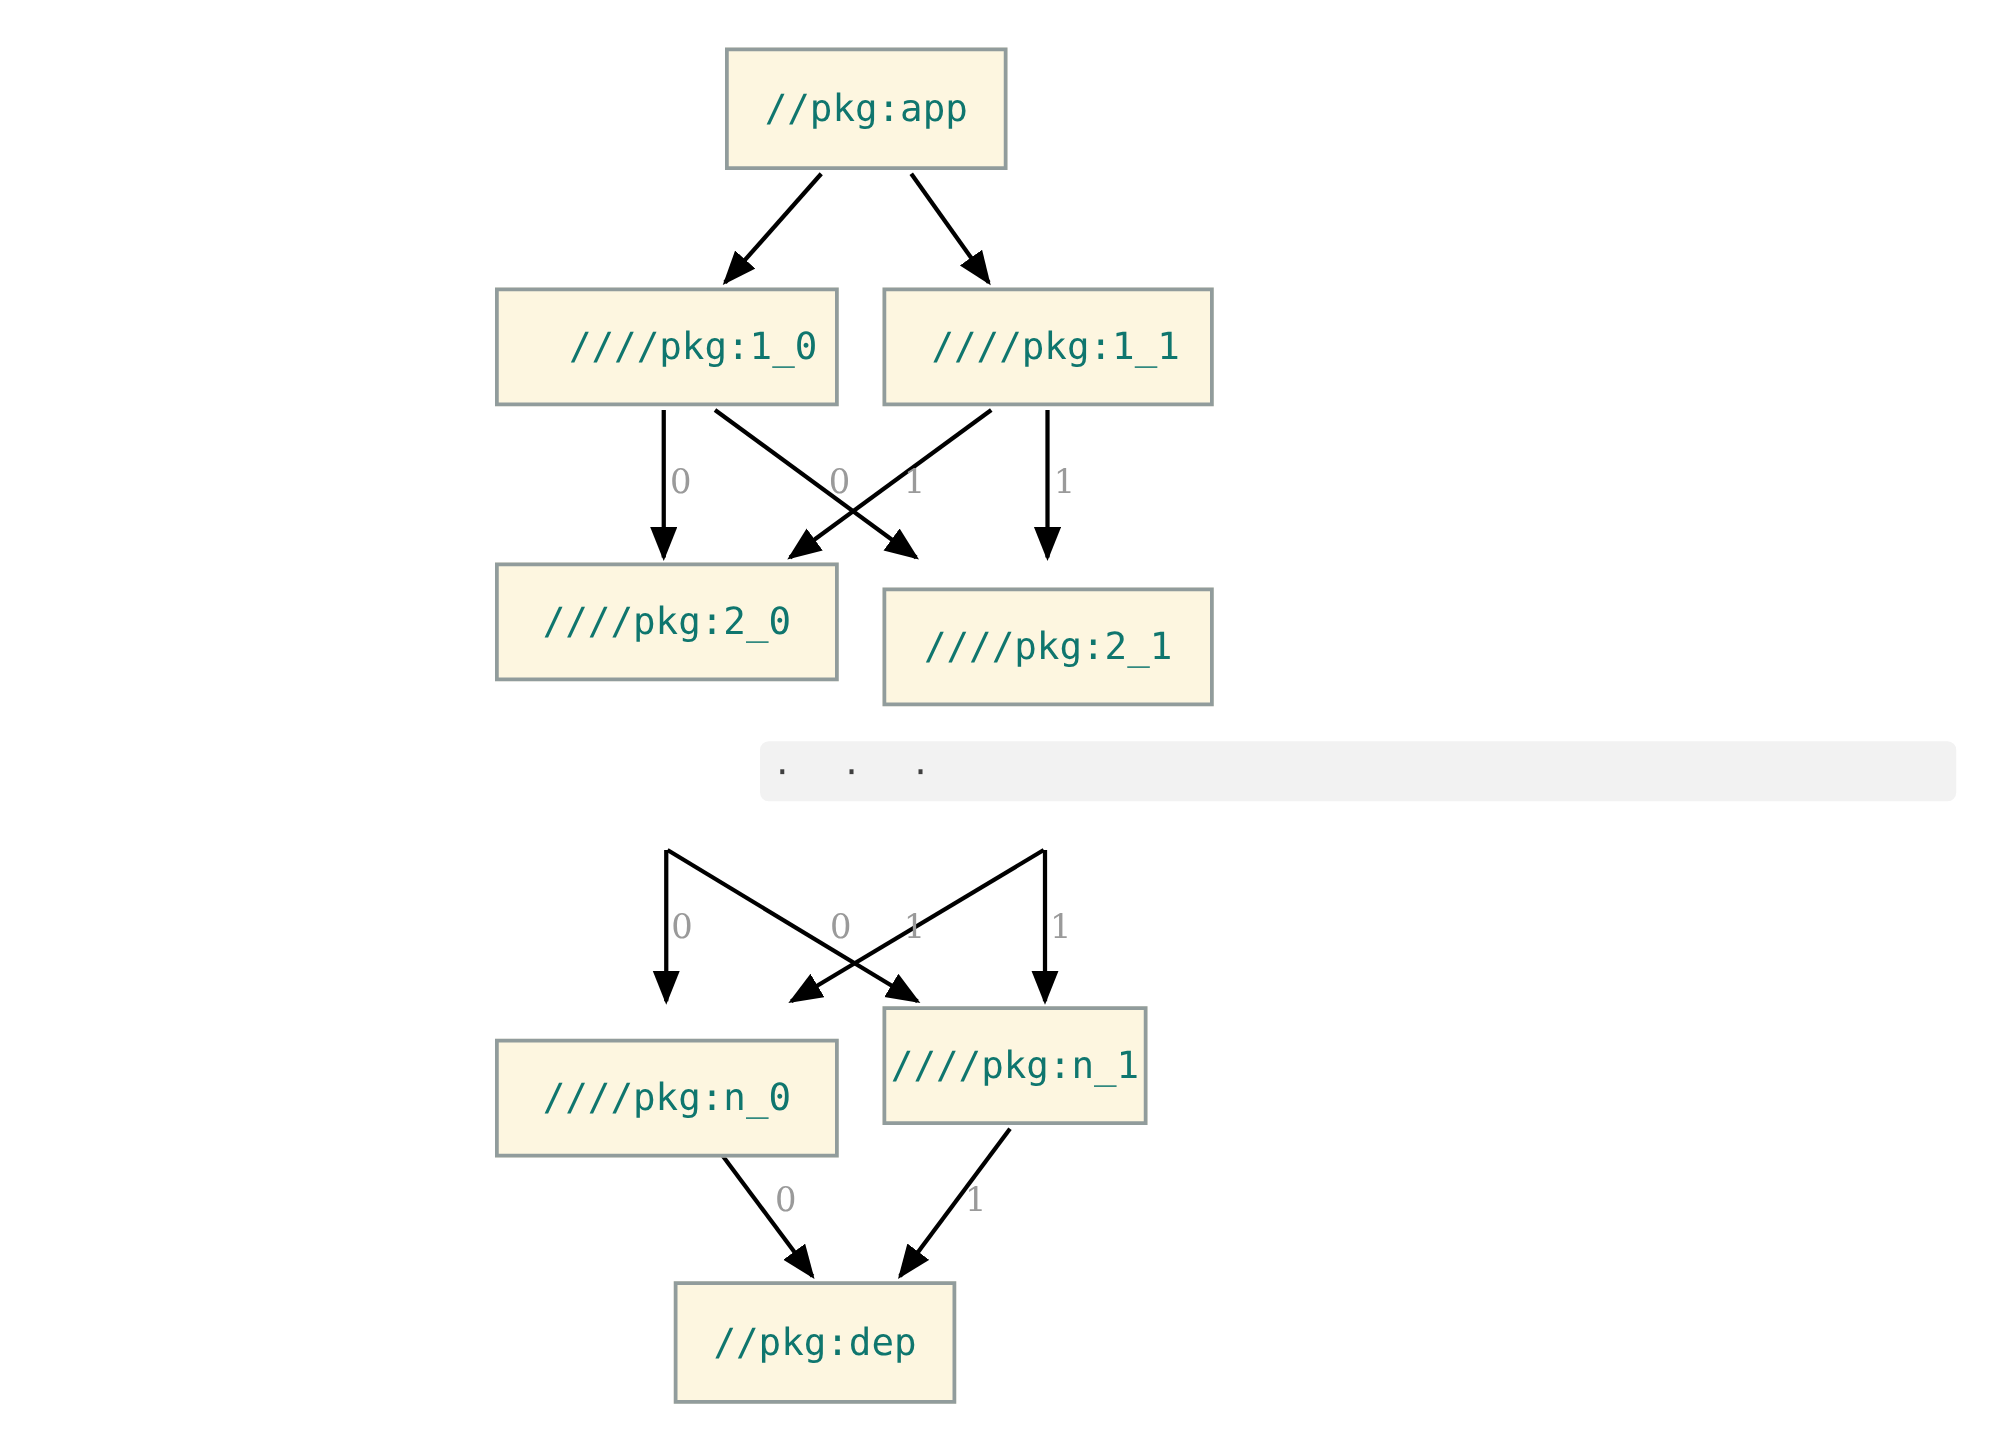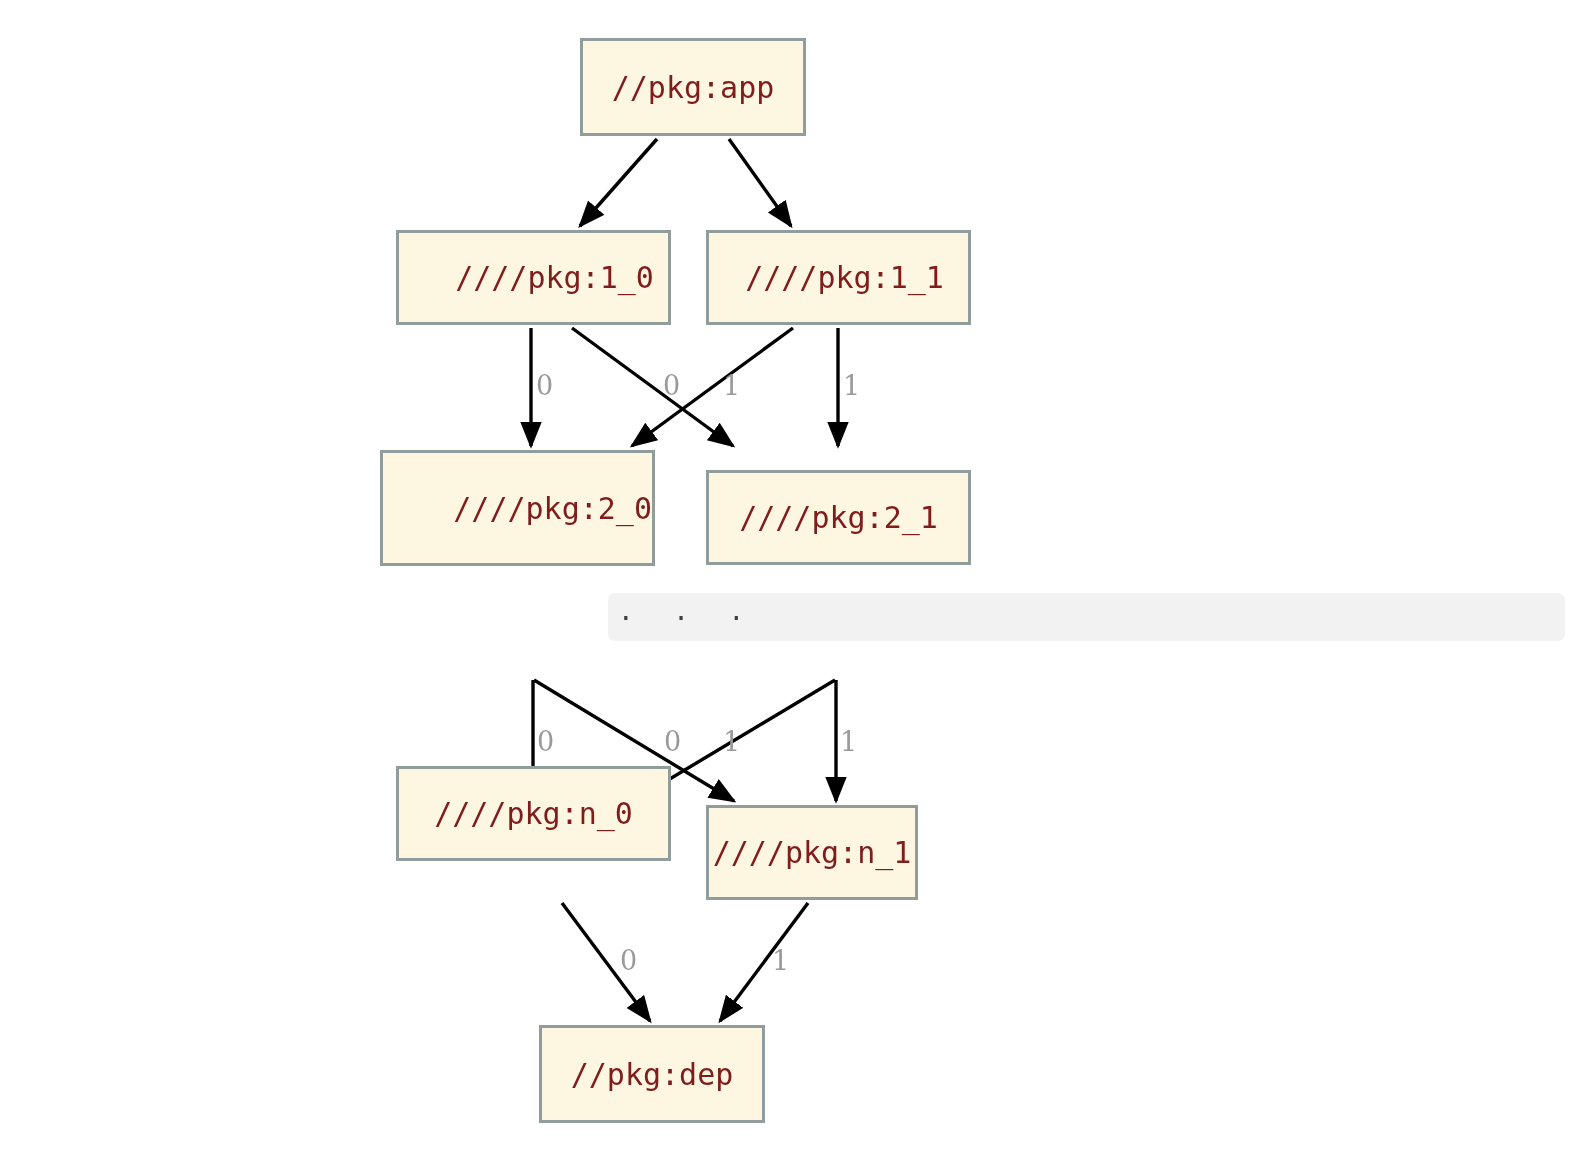--- a/index.html
+++ b/index.html
@@ -27,21 +27,21 @@
     box-sizing: border-box;
     background: #fdf6e0;
     border: 3px solid #919c9c;
     display: flex;
     align-items: center;
     justify-content: center;
   }
   .node-label {
     font-family: "DejaVu Sans Mono", "Liberation Mono", monospace;
     font-size: 30px;
-    color: #7f1d1d;
+    color: #0f766e;
     letter-spacing: 0px;
     white-space: nowrap;
   }
   .ellipsis-band {
     position: absolute;
     background: #f2f2f2;
     border-radius: 7px;
     display: flex;
     align-items: flex-end;
     padding-bottom: 10px;
@@ -95,27 +95,27 @@
 <div id="node-layer">
     <div class="node-box" style="left: 580px; top: 38px; width: 226px; height: 98px; background: rgb(253, 246, 224); border-color: rgb(145, 156, 156);">
       <span class="node-label">//pkg:app</span>
     </div>
     <div class="node-box" style="left: 396px; top: 230px; width: 275px; height: 95px; background: rgb(253, 246, 224); border-color: rgb(145, 156, 156); padding-left: 42px;">
       <span class="node-label">////pkg:1_0</span>
     </div>
     <div class="node-box" style="left: 706px; top: 230px; width: 265px; height: 95px; background: rgb(253, 246, 224); border-color: rgb(145, 156, 156); padding-left: 12px;">
       <span class="node-label">////pkg:1_1</span>
     </div>
-    <div class="node-box" style="left: 380px; top: 450px; width: 275px; height: 116px; background: rgb(253, 246, 224); border-color: rgb(145, 156, 156); justify-content: flex-end;">
+    <div class="node-box" style="left: 396px; top: 450px; width: 275px; height: 95px; background: rgb(253, 246, 224); border-color: rgb(145, 156, 156);">
       <span class="node-label">////pkg:2_0</span>
     </div>
     <div class="node-box" style="left: 706px; top: 450px; width: 265px; height: 95px; background: rgb(253, 246, 224); border-color: rgb(145, 156, 156); margin-top: 20px;">
       <span class="node-label">////pkg:2_1</span>
     </div>
-    <div class="node-box" style="left: 396px; top: 766px; width: 275px; height: 95px; background: rgb(253, 246, 224); border-color: rgb(145, 156, 156);">
+    <div class="node-box" style="left: 396px; top: 831px; width: 275px; height: 95px; background: rgb(253, 246, 224); border-color: rgb(145, 156, 156);">
       <span class="node-label">////pkg:n_0</span>
     </div>
     <div class="node-box" style="left: 706px; top: 805px; width: 212px; height: 95px; background: rgb(253, 246, 224); border-color: rgb(145, 156, 156);">
       <span class="node-label">////pkg:n_1</span>
     </div>
     <div class="node-box" style="left: 539px; top: 1025px; width: 226px; height: 98px; background: rgb(253, 246, 224); border-color: rgb(145, 156, 156);">
       <span class="node-label">//pkg:dep</span>
     </div>
   </div>
 

